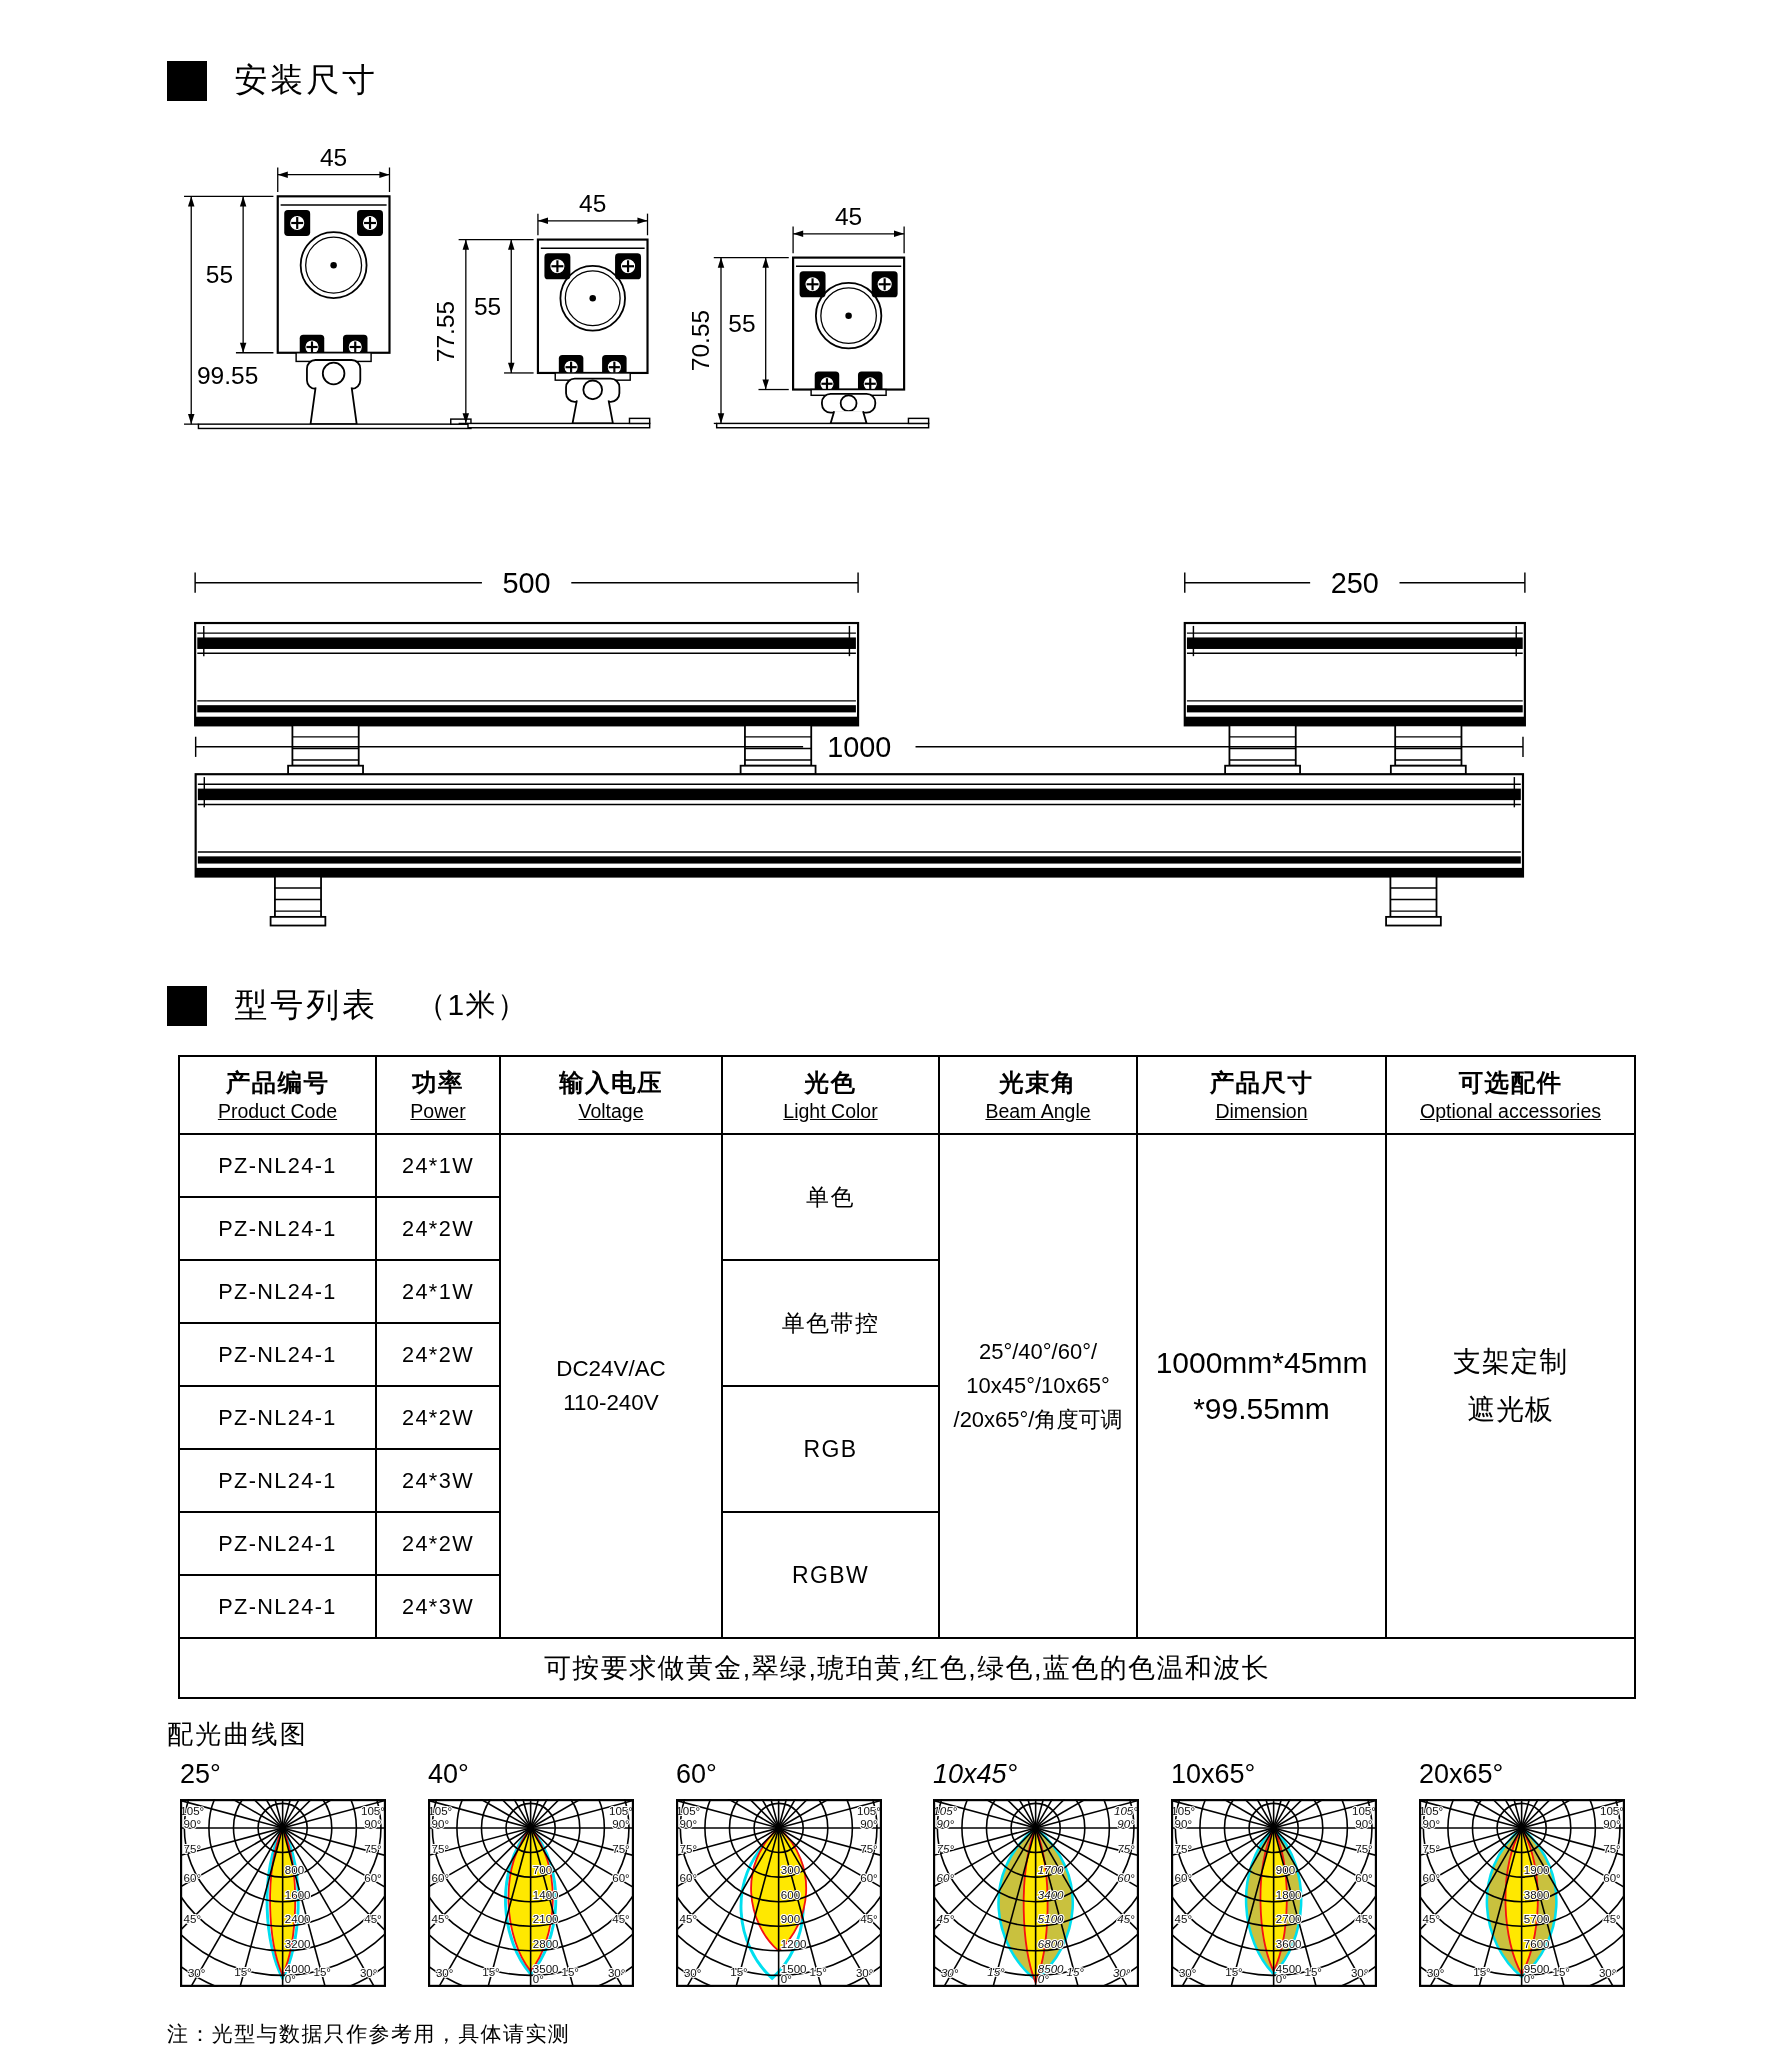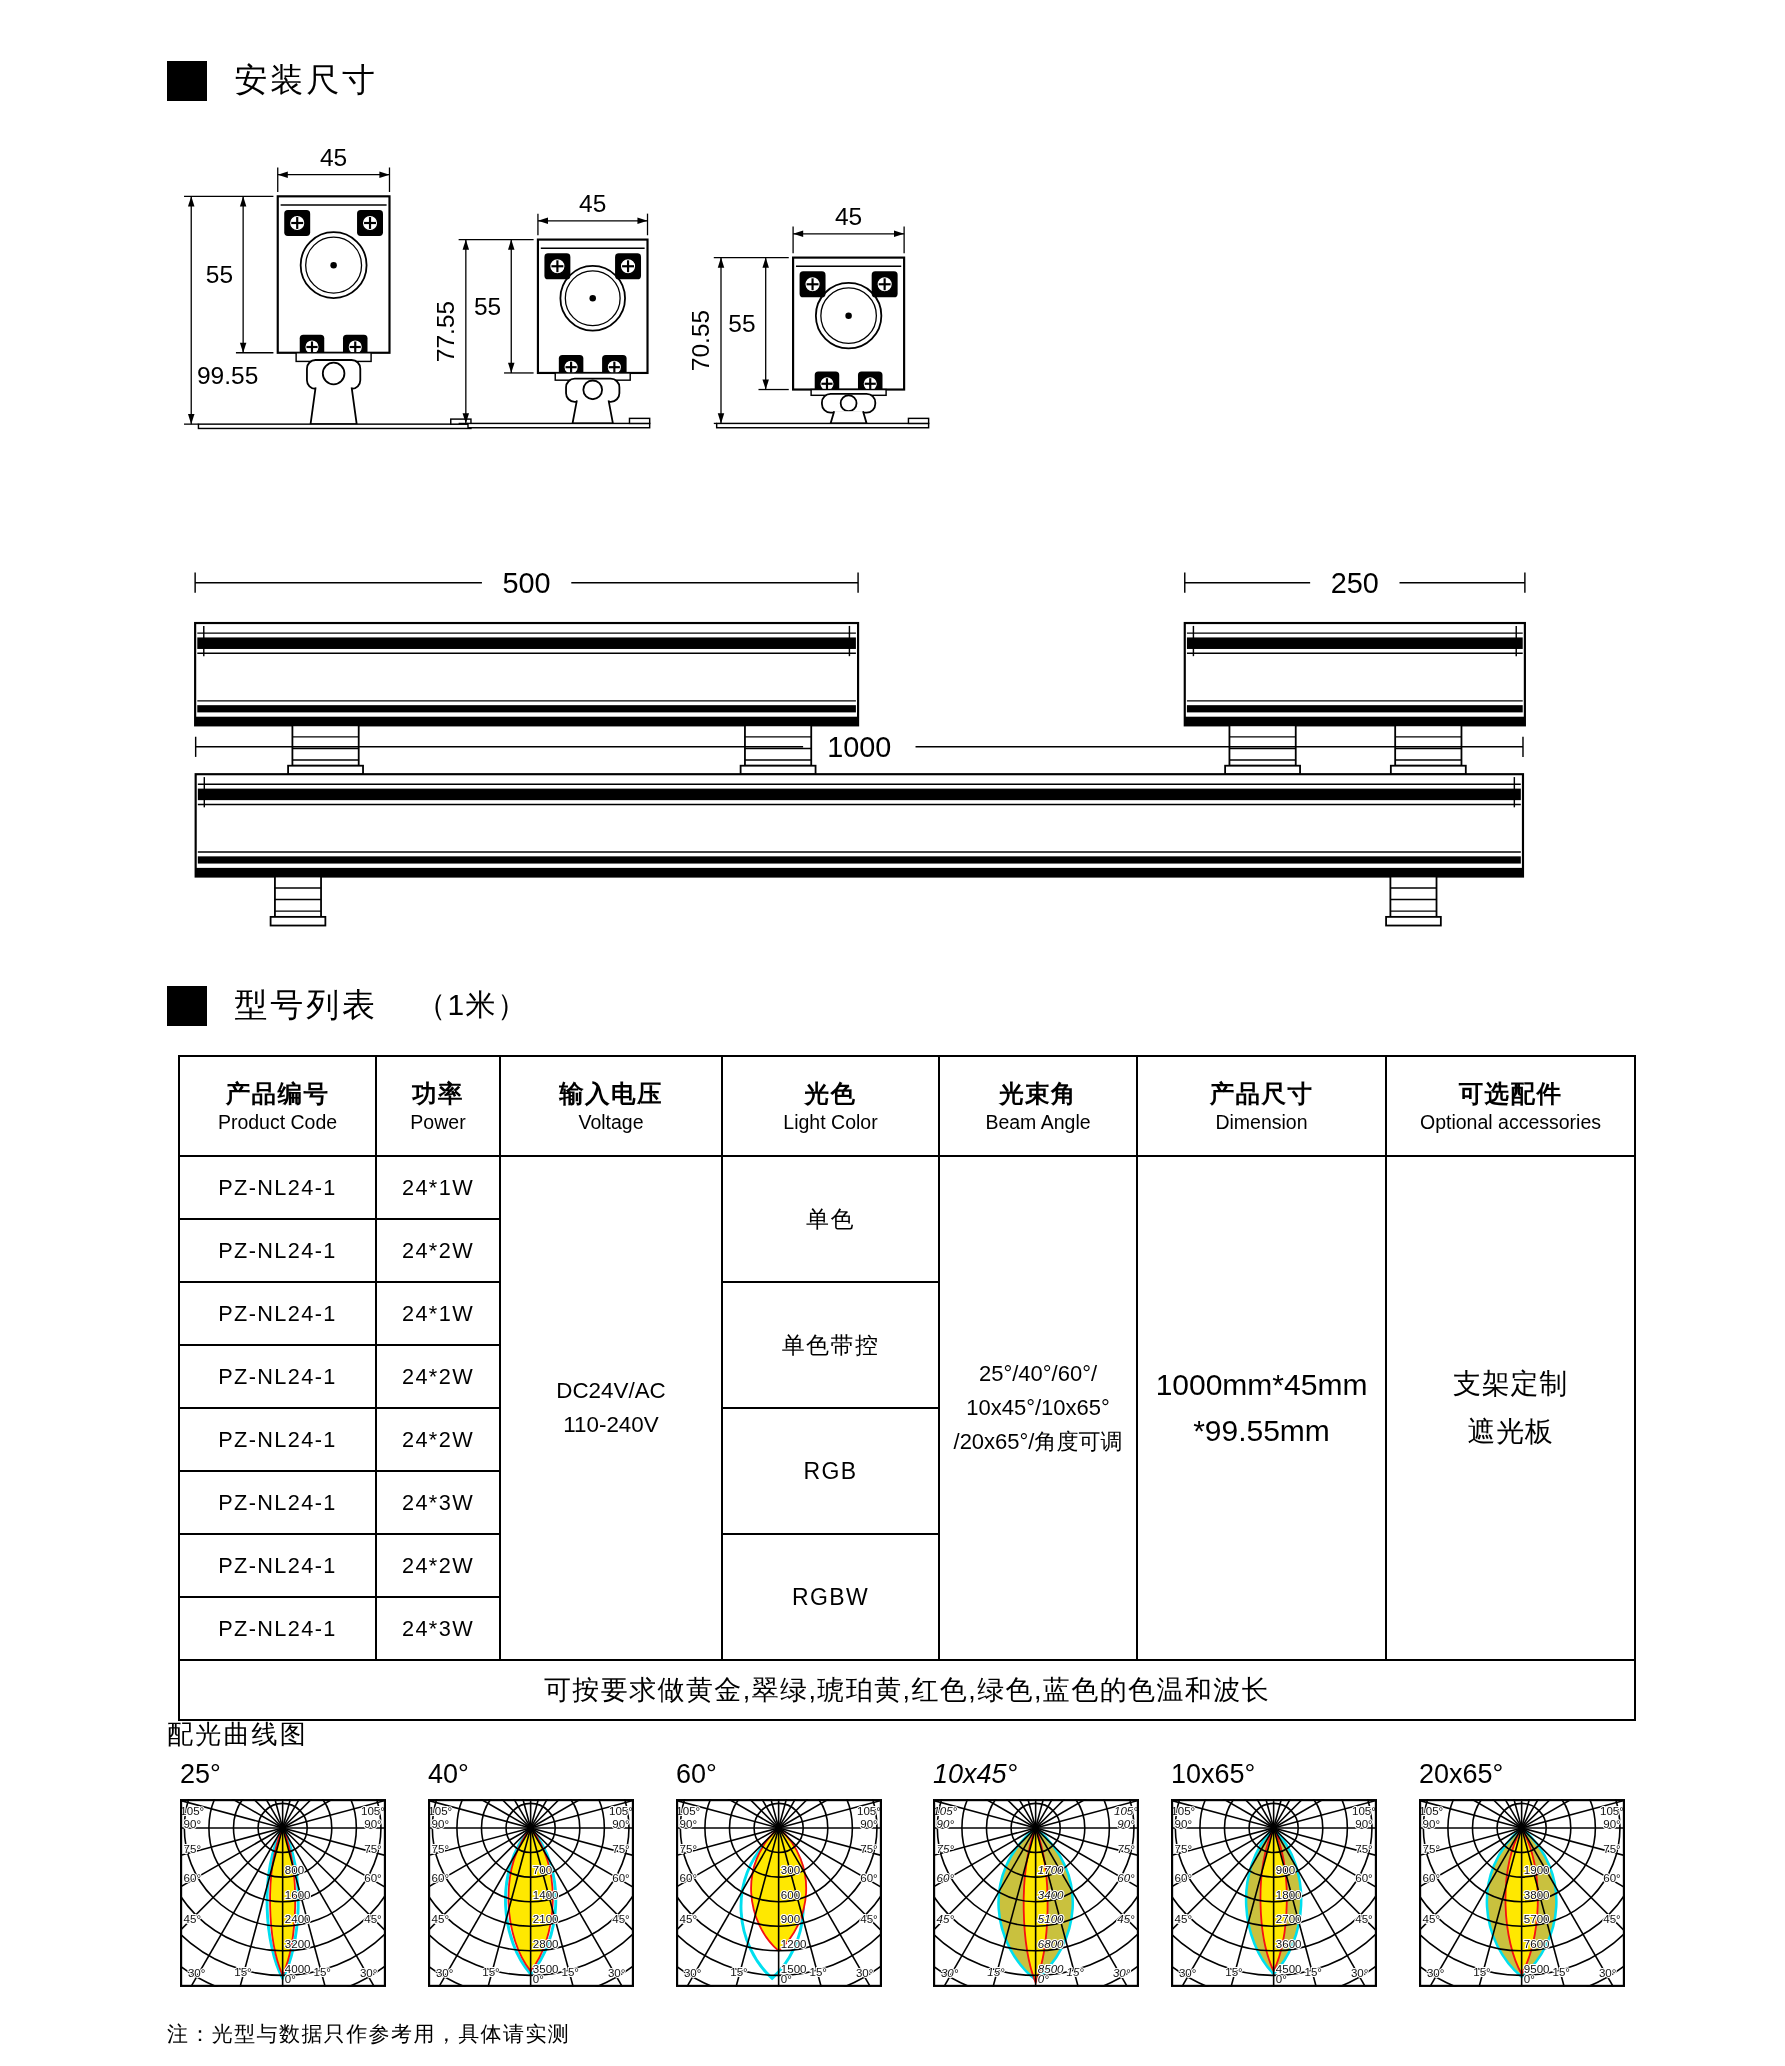--- a/index.html
+++ b/index.html
@@ -7,21 +7,21 @@
         font-family:"Liberation Sans","DejaVu Sans",sans-serif;color:#000;padding-left:35px;}
   .abs{position:absolute;}
   .sec-hdr{position:absolute;display:flex;align-items:center;}
   .sq{display:inline-block;width:40px;height:40px;background:#000;margin-right:27.4px;}
   .sec-title{font-size:33px;letter-spacing:2.9px;}
   .sec-sub{font-size:30px;margin-left:38px;letter-spacing:1.4px;}
   .mini-title{position:absolute;font-size:26px;letter-spacing:2.2px;}
   table.models{position:absolute;left:178px;top:1055px;border-collapse:collapse;table-layout:fixed;background:#fff;}
   table.models td,table.models th{border:2.2px solid #000;padding:0;text-align:center;vertical-align:middle;font-weight:400;}
   th .zh{font-size:24.5px;font-weight:600;letter-spacing:1.4px;line-height:1.25;}
-  th .en{font-size:19.5px;font-weight:400;margin-top:2.9px;line-height:1.1;}
+  th .en{font-size:19.5px;font-weight:400;margin-top:2.9px;line-height:1.1;text-decoration:underline;}
   td.cell{font-size:21.7px;letter-spacing:1.4px;height:61px;}
   td.voltage{font-size:22.4px;white-space:pre-line;line-height:1.5;}
   td.lightcolor{font-size:23px;letter-spacing:1.4px;}
   td.beam{font-size:22px;white-space:pre-line;text-align:left;padding-left:24.5px;line-height:1.55;}
   td.dim{font-size:30px;white-space:pre-line;text-align:left;padding-left:45px;line-height:1.55;border-radius:19px;}
   td.acc{font-size:28px;white-space:pre-line;text-align:left;padding-left:92px;line-height:1.7;letter-spacing:0.7px;}
   td.footrow{font-size:27px;text-align:left;padding-left:19px;height:58px;letter-spacing:1.4px;}
   .chart{position:absolute;width:206px;}
   .chart-label{font-size:27px;height:33px;margin-bottom:7.2px;}
   .footnote{position:absolute;font-size:21px;letter-spacing:1.4px;}
@@ -277,21 +277,21 @@
     <colgroup>
       <col style="width:197px">
         <col style="width:124px">
         <col style="width:222px">
         <col style="width:217px">
       <col style="width:198px">
         <col style="width:249px">
         <col style="width:249px">
     </colgroup>
     <tbody>
-        <tr style="height:100px">
+        <tr style="height:78px">
       <th>
             <div class="zh">产品编号</div>
             <div class="en">Product Code</div>
           </th>
       <th>
             <div class="zh">功率</div>
             <div class="en">Power</div>
           </th>
       <th>
             <div class="zh">输入电压</div>

